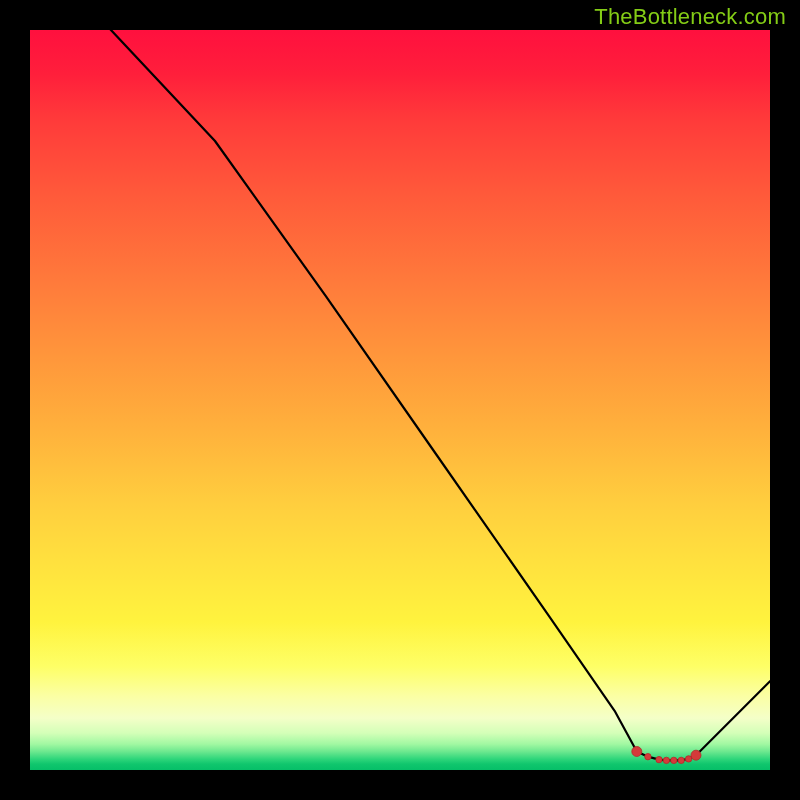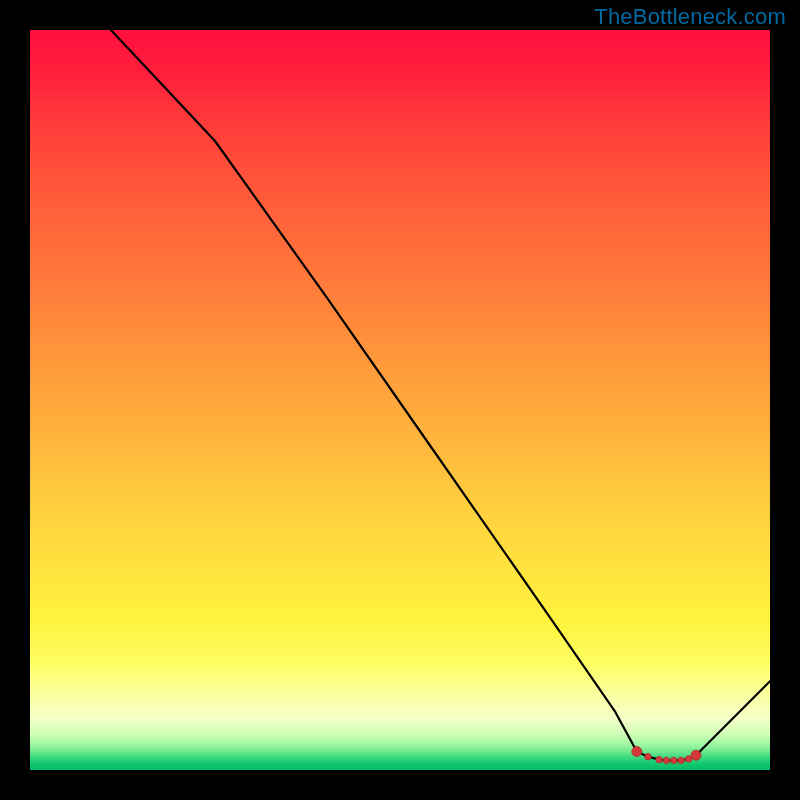--- a/index.html
+++ b/index.html
@@ -14,21 +14,21 @@
   .outer {
     position: relative;
     width: 800px;
     height: 800px;
     background: #000;
   }
   .watermark {
     position: absolute;
     top: 4px;
     right: 14px;
-    color: #0369a1;
+    color: #84cc16;
     font-size: 22px;
     font-weight: 400;
     letter-spacing: 0.2px;
     z-index: 5;
   }
   .plot {
     position: absolute;
     left: 30px;
     top: 30px;
     width: 740px;

